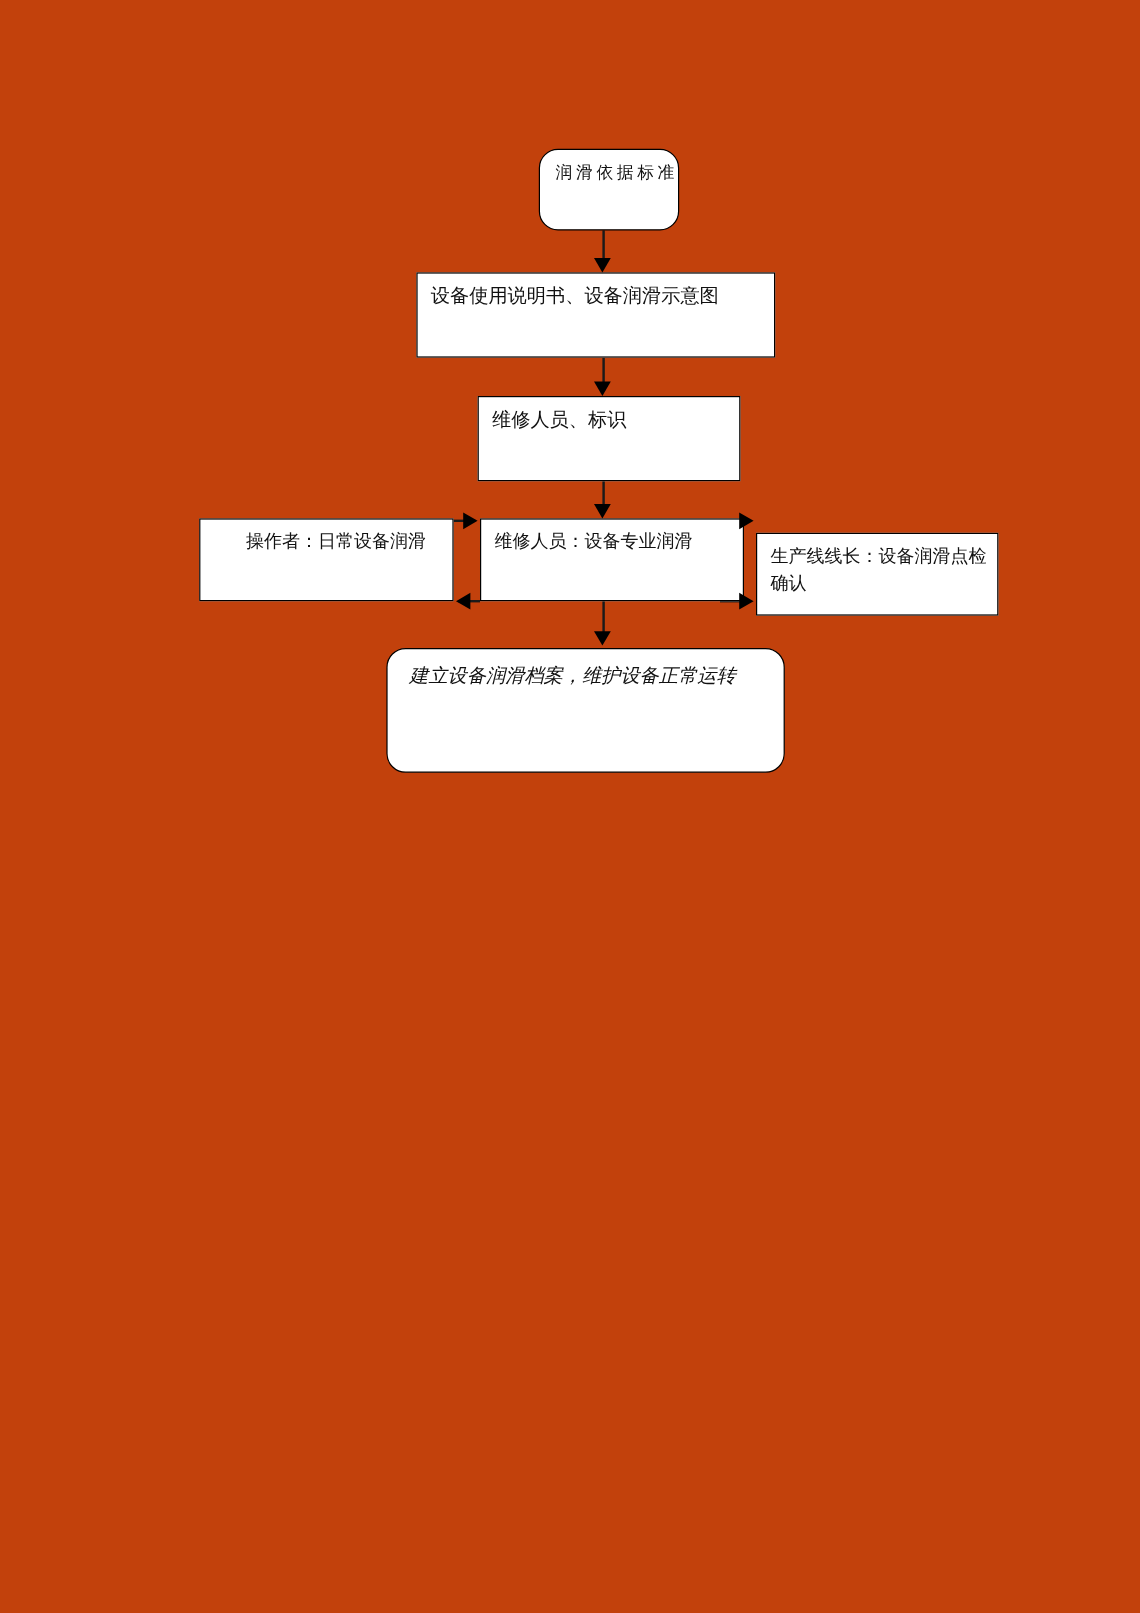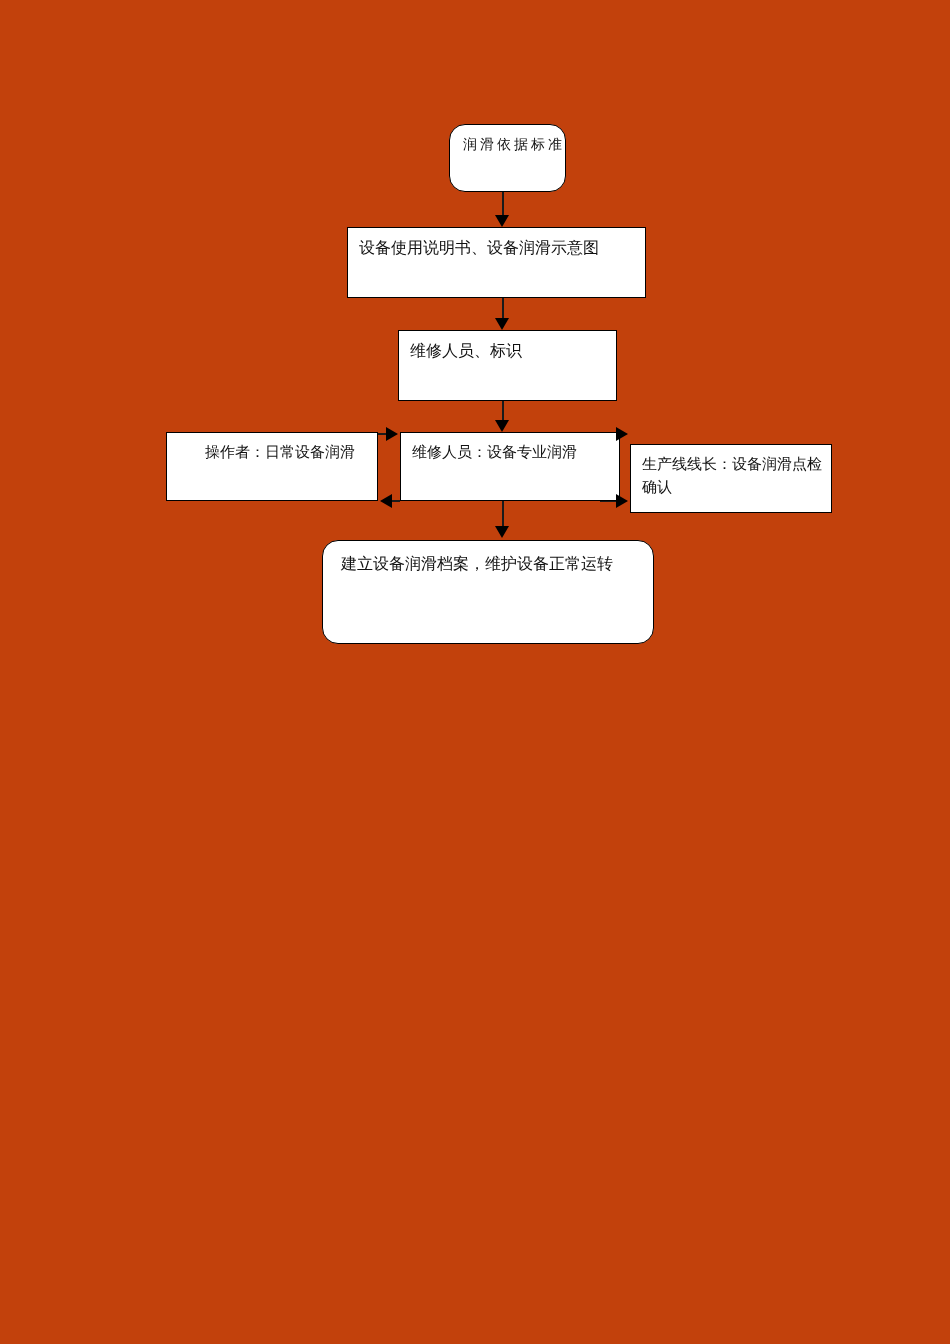--- a/index.html
+++ b/index.html
@@ -115,20 +115,21 @@
   
   #n-archive {
     left: 322px;
     top: 540px;
     width: 332px;
     height: 104px;
   }
   #n-archive .txt {
     padding: 11px 14px 0 18px;
     font-size: 16px;
+    font-style: italic;
   }
 
   
   .vline {
     position: absolute;
     width: 0;
     border-left: 2px solid #1a1a1a;
     z-index: 2;
   }
   .hline {

